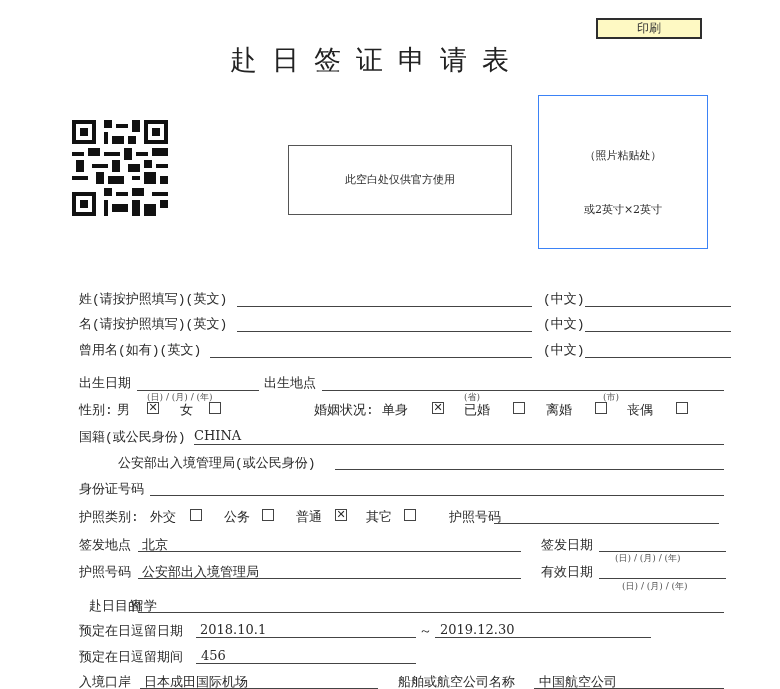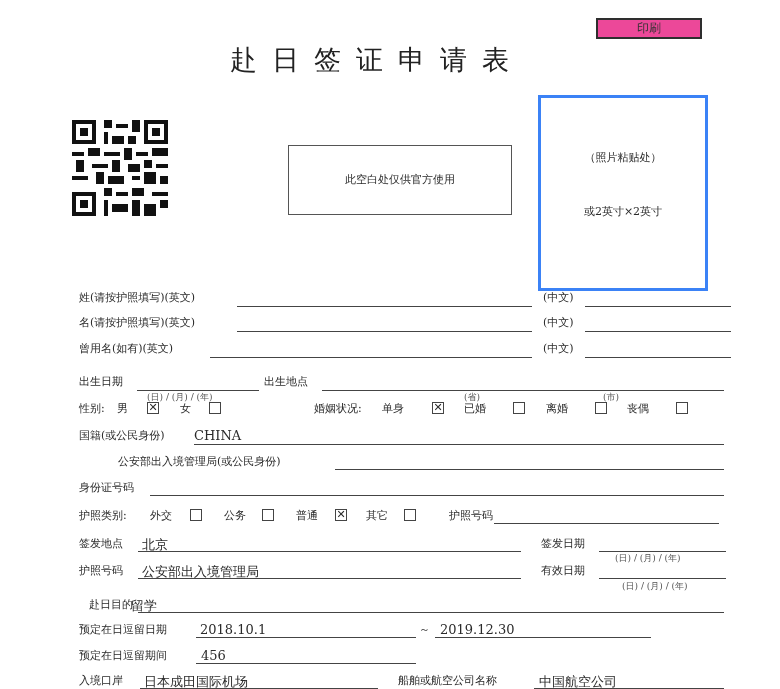--- a/index.html
+++ b/index.html
@@ -1,31 +1,31 @@
 <!DOCTYPE html>
 <html><head>
 <meta charset="utf-8">
 <style>
   html,body{margin:0;padding:0;background:#fff;}
   body{width:780px;height:689px;position:relative;overflow:hidden;
        font-family:"DejaVu Serif","Liberation Serif",serif;color:#2a2a2a;}
   .abs{position:absolute;}
-  .print-btn{left:596px;top:18px;width:106px;height:21px;background:#ec4899;
+  .print-btn{left:596px;top:18px;width:106px;height:21px;background:#fef9c3;
     border:2px solid #2e2e2e;box-sizing:border-box;font-size:12px;text-align:center;
     line-height:17px;color:#333;cursor:pointer;
     font-family:"DejaVu Sans","Liberation Sans",sans-serif;}
   .title{left:230px;top:42px;font-size:27px;letter-spacing:15px;color:#222;
     font-family:Liberation Serif, serif;font-weight:300;}
   .qr{left:72px;top:120px;width:96px;height:96px;}
   .official{left:288px;top:145px;width:224px;height:70px;border:1px solid #555;
     box-sizing:border-box;font-size:11px;text-align:center;line-height:68px;}
-  .photo{left:538px;top:95px;width:170px;height:196px;border:3px solid #3b82f6;box-sizing:border-box;
+  .photo{left:538px;top:95px;width:170px;height:154px;border:1px solid #3b82f6;box-sizing:border-box;
     font-size:11px;text-align:center;}
   .photo div{position:absolute;left:0;right:0;}
-  .lbl{font-size:11px;white-space:nowrap;}
+  .lbl{font-size:13px;white-space:nowrap;font-family:Liberation Mono, monospace;}
   .line{border-bottom:1px solid #444;height:0;}
   .val{font-size:13px;white-space:nowrap;}
   .tiny{font-size:9px;color:#555;white-space:nowrap;}
   .cb{width:12px;height:12px;border:1px solid #444;box-sizing:border-box;
     font-size:11px;line-height:10px;text-align:center;font-family:"DejaVu Sans",sans-serif;}
 </style>
 </head>
 <body>
 
 <div class="abs print-btn">印刷</div>

